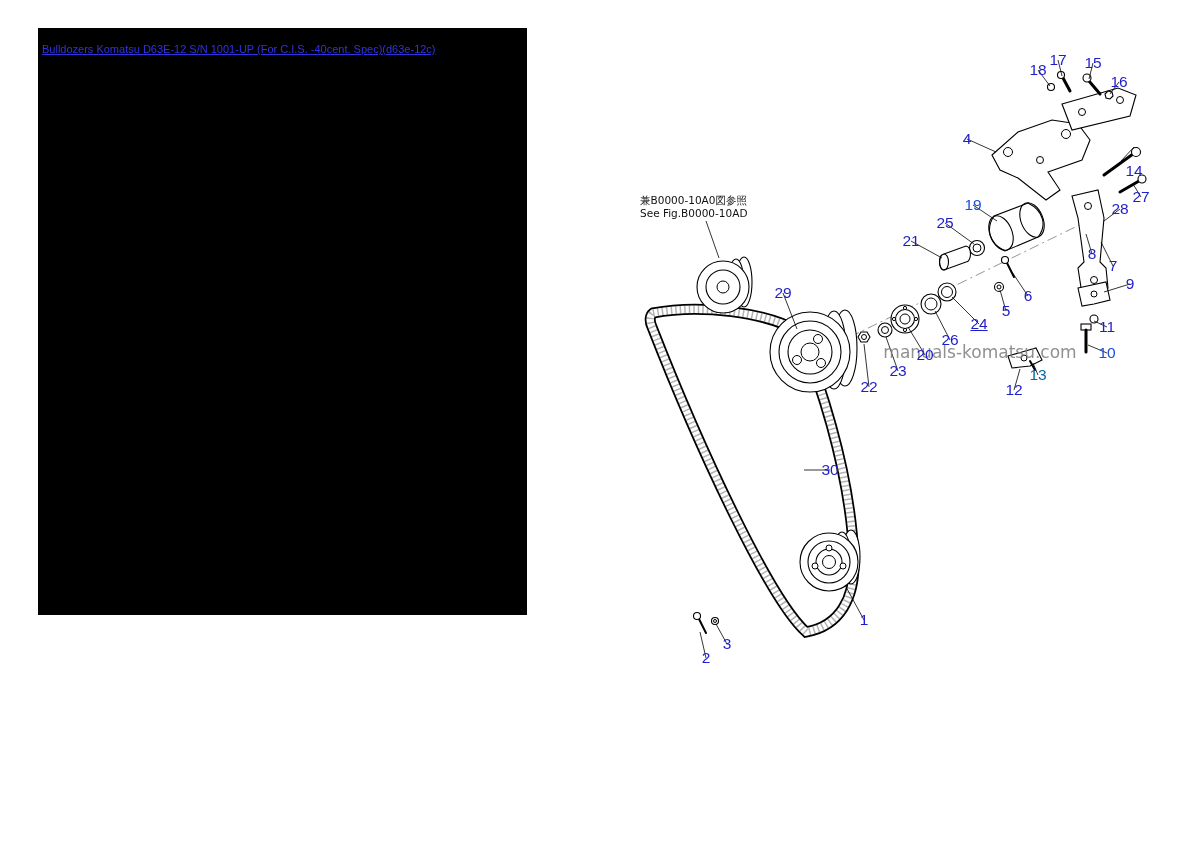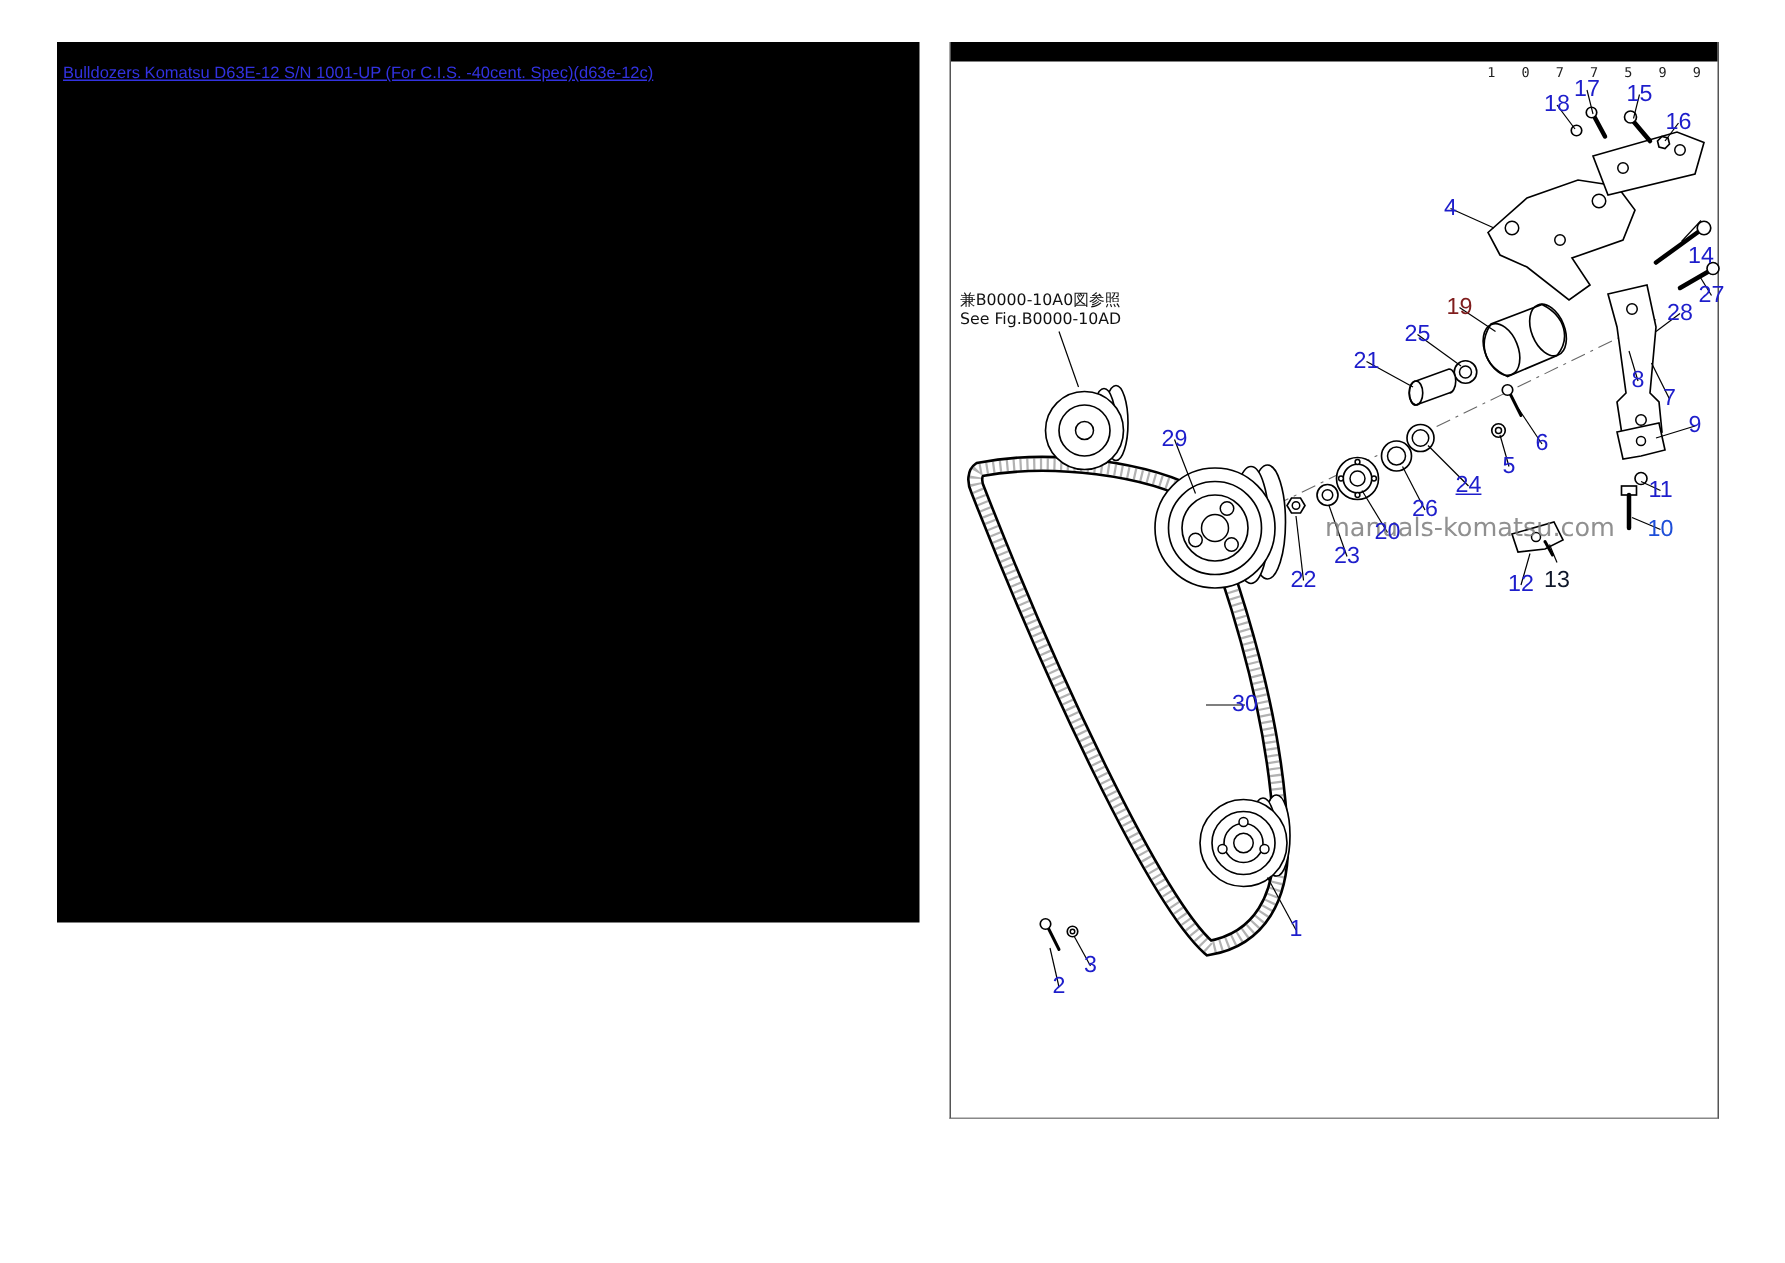--- a/index.html
+++ b/index.html
@@ -3,21 +3,21 @@
 <meta charset="utf-8">
 <style>
   * { margin:0; padding:0; box-sizing:border-box; }
   html,body { background:#fff; }
   .page {
     position:relative; width:1190px; height:842px;
     background:#ffffff; overflow:hidden;
     font-family:"Liberation Sans", sans-serif;
   }
   .black-panel {
-    position:absolute; left:38px; top:28px; width:575px; height:587px;
+    position:absolute; left:38px; top:28px; width:489px; height:587px;
     background:#000;
   }
   .title-link {
     position:absolute; left:4px; top:15px;
     font-size:11px; color:#3232e0; text-decoration:underline;
     white-space:nowrap; cursor:pointer;
     font-family:"Liberation Sans", sans-serif;
   }
   .diagram-frame {
     position:absolute; left:633px; top:28px; width:513px; height:718px;
@@ -67,24 +67,20 @@
 </style>
 </head>
 <body>
 
 <div class="page">
 
   <div class="black-panel">
     <a class="title-link" href="#">Bulldozers Komatsu D63E-12 S/N 1001-UP (For C.I.S. -40cent. Spec)(d63e-12c)</a>
   </div>
 
-  <div class="diagram-frame">
-    <div class="diagram-topbar"></div>
-    <div class="drawing-number">1 0 7 7 5 9 9</div>
-  </div>
 
   <div class="reference-note">
     <div>兼B0000-10A0図参照</div>
     <div>See Fig.B0000-10AD</div>
   </div>
 
   <svg class="diagram-svg" viewBox="0 0 1190 842">
 
     <line class="centerline" x1="778" y1="372" x2="1104" y2="213"></line>
 
@@ -272,27 +268,27 @@
       <span class="callout" style="left: 727px; top: 644px; color: rgb(30, 30, 203);">3</span>
       <span class="callout" style="left: 967px; top: 139px; color: rgb(30, 30, 203);">4</span>
       <span class="callout" style="left: 1006px; top: 311px; color: rgb(30, 30, 203);">5</span>
       <span class="callout" style="left: 1028px; top: 296px; color: rgb(30, 30, 203);">6</span>
       <span class="callout" style="left: 1113px; top: 266px; color: rgb(30, 30, 203);">7</span>
       <span class="callout" style="left: 1092px; top: 254px; color: rgb(30, 30, 203);">8</span>
       <span class="callout" style="left: 1130px; top: 284px; color: rgb(30, 30, 203);">9</span>
       <span class="callout" style="left: 1107px; top: 353px; color: #1d4ed8;">10</span>
       <span class="callout" style="left: 1107px; top: 327px; color: rgb(30, 30, 203);">11</span>
       <span class="callout" style="left: 1014px; top: 390px; color: rgb(30, 30, 203);">12</span>
-      <span class="callout" style="left: 1038px; top: 375px; color: #0f172a; margin-top: 12px;">13</span>
+      <span class="callout" style="left: 1038px; top: 375px; color: #0369a1;">13</span>
       <span class="callout" style="left: 1134px; top: 147px; color: rgb(30, 30, 203); margin-top: 24px;">14</span>
       <span class="callout" style="left: 1093px; top: 63px; color: rgb(30, 30, 203);">15</span>
       <span class="callout" style="left: 1119px; top: 82px; color: rgb(30, 30, 203);">16</span>
       <span class="callout" style="left: 1058px; top: 60px; color: rgb(30, 30, 203);">17</span>
       <span class="callout" style="left: 1038px; top: 70px; color: rgb(30, 30, 203);">18</span>
-      <span class="callout" style="left: 973px; top: 205px; color: #7f1d1d;">19</span>
+      <span class="callout" style="left: 973px; top: 205px; color: #1d4ed8;">19</span>
       <span class="callout" style="left: 925px; top: 355px; color: rgb(30, 30, 203);">20</span>
       <span class="callout" style="left: 911px; top: 241px; color: rgb(30, 30, 203);">21</span>
       <span class="callout" style="left: 869px; top: 387px; color: rgb(30, 30, 203);">22</span>
       <span class="callout" style="left: 898px; top: 371px; color: rgb(30, 30, 203);">23</span>
       <span class="callout" style="left: 979px; top: 324px; color: rgb(30, 30, 203); text-decoration: underline;">24</span>
       <span class="callout" style="left: 945px; top: 223px; color: rgb(30, 30, 203); text-align: right;">25</span>
       <span class="callout" style="left: 950px; top: 340px; color: rgb(30, 30, 203);">26</span>
       <span class="callout" style="left: 1141px; top: 197px; color: rgb(30, 30, 203);">27</span>
       <span class="callout" style="left: 1120px; top: 209px; color: rgb(30, 30, 203);">28</span>
       <span class="callout" style="left: 783px; top: 293px; color: rgb(30, 30, 203);">29</span>

